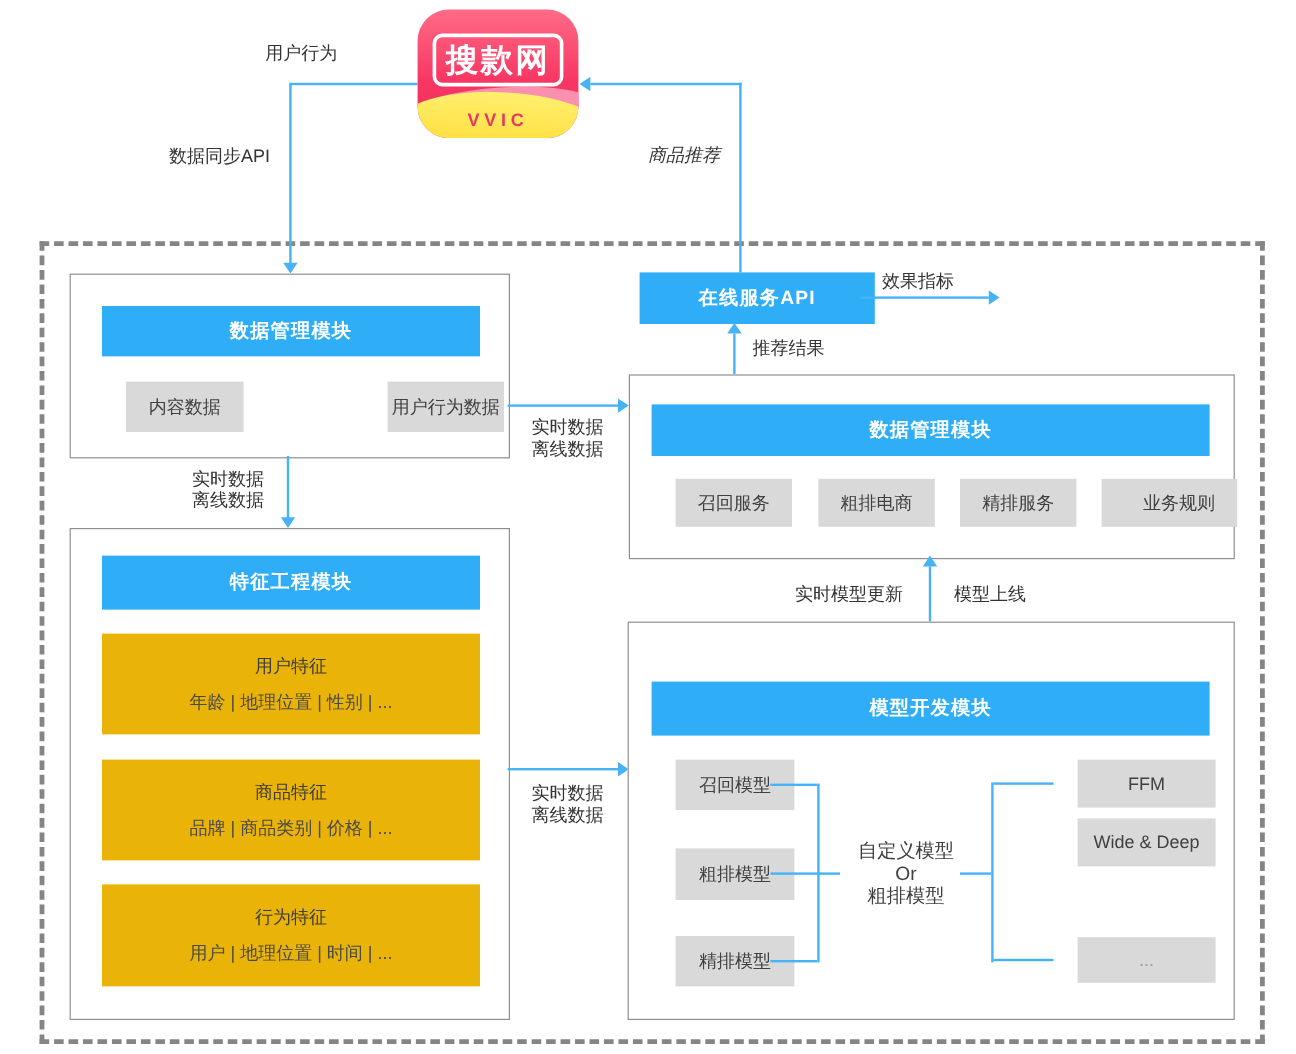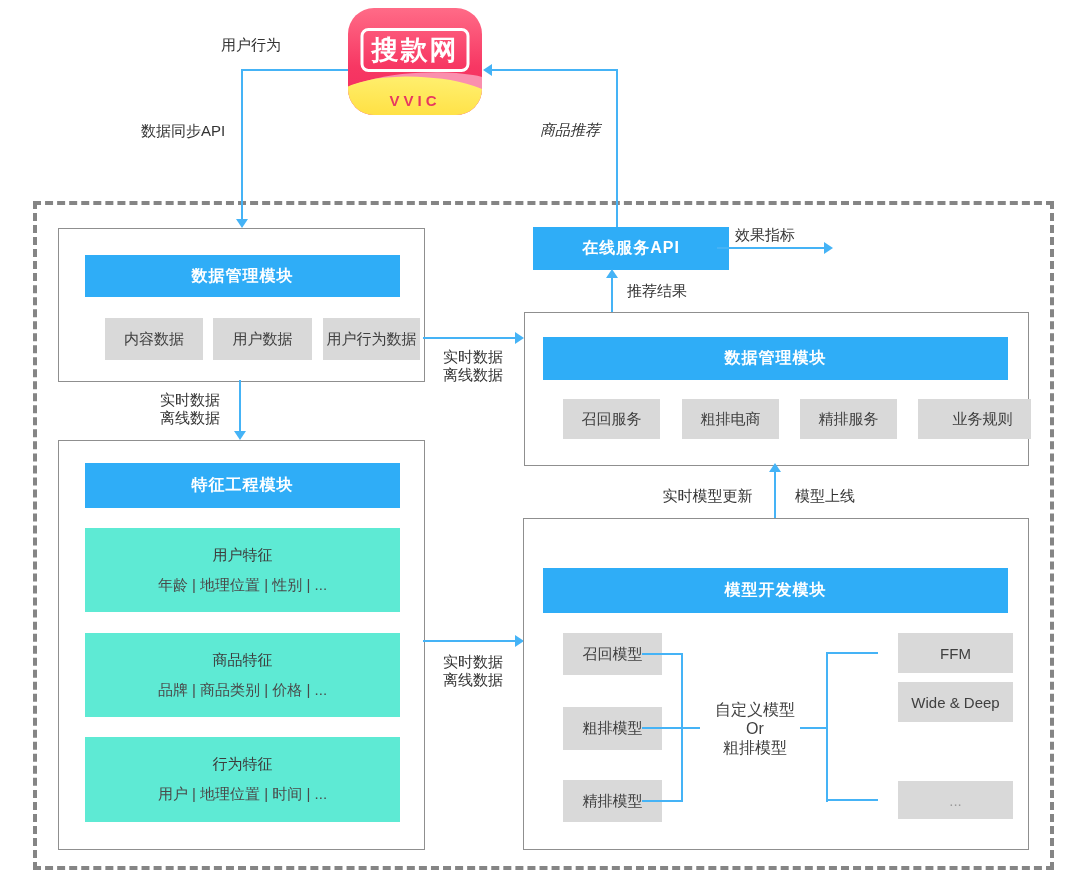--- a/index.html
+++ b/index.html
@@ -16,21 +16,21 @@
   .hdr{position:absolute;background:#2FADF7;color:#fff;font-weight:bold;font-size:16px;letter-spacing:1px;display:flex;align-items:center;justify-content:center;}
 
   
   .bluenode{position:absolute;background:#2FADF7;color:#fff;font-weight:bold;font-size:16px;letter-spacing:1px;display:flex;align-items:center;justify-content:center;}
 
   
   .chip{position:absolute;background:#D9D9D9;color:#404040;font-size:15px;display:flex;align-items:center;justify-content:center;margin-left:20px;}
   .chip.muted{color:#9a9a9a;}
 
   
-  .feat{position:absolute;background:#5eead4;display:flex;flex-direction:column;align-items:center;justify-content:center;gap:11px;}
+  .feat{position:absolute;background:#eab308;display:flex;flex-direction:column;align-items:center;justify-content:center;gap:11px;}
   .feat .ft{font-size:15px;color:#3d3d3d;}
   .feat .fd{font-size:15px;color:#4a4a4a;}
 
   
   .ln{position:absolute;background:#45B3F6;}
 
   
   .arr{position:absolute;width:0;height:0;border-style:solid;}
   .arr.down{border-width:9px 6px 0 6px;border-color:#45B3F6 transparent transparent transparent;}
   .arr.up{border-width:0 6px 9px 6px;border-color:transparent transparent #45B3F6 transparent;}
@@ -71,21 +71,20 @@
   <div class="lbl" style="left:128px;top:122px;width:110px;">数据同步API</div>
 
   <div class="ln" style="left:616px;top:69px;width:2px;height:158px;"></div>
   <div class="ln" style="left:492px;top:69px;width:126px;height:2px;"></div>
   <div class="arr left" style="left:483px;top:64px;"></div>
   <div class="lbl" style="left:530px;top:121px;width:80px;font-style:italic;">商品推荐</div>
 
   <div class="mbox" style="left:58px;top:228px;width:365px;height:152px;"></div>
   <div class="hdr" style="left:85px;top:255px;width:315px;height:42px;">数据管理模块</div>
   <div class="chip" style="left:85px;top:318px;width:98px;height:42px;">内容数据</div>
-  <div class="chip" style="left:193px;top:318px;width:99px;height:42px;">用户数据</div>
   <div class="chip" style="left:303px;top:318px;width:97px;height:42px;">用户行为数据</div>
 
   <div class="ln" style="left:239px;top:380px;width:2px;height:52px;"></div>
   <div class="arr down" style="left:234px;top:431px;"></div>
   <div class="lbl" style="left:150px;top:391px;width:80px;">
     <span>实时数据</span><br>
     <span>离线数据</span>
   </div>
 
   <div class="ln" style="left:423px;top:337px;width:93px;height:2px;"></div>

